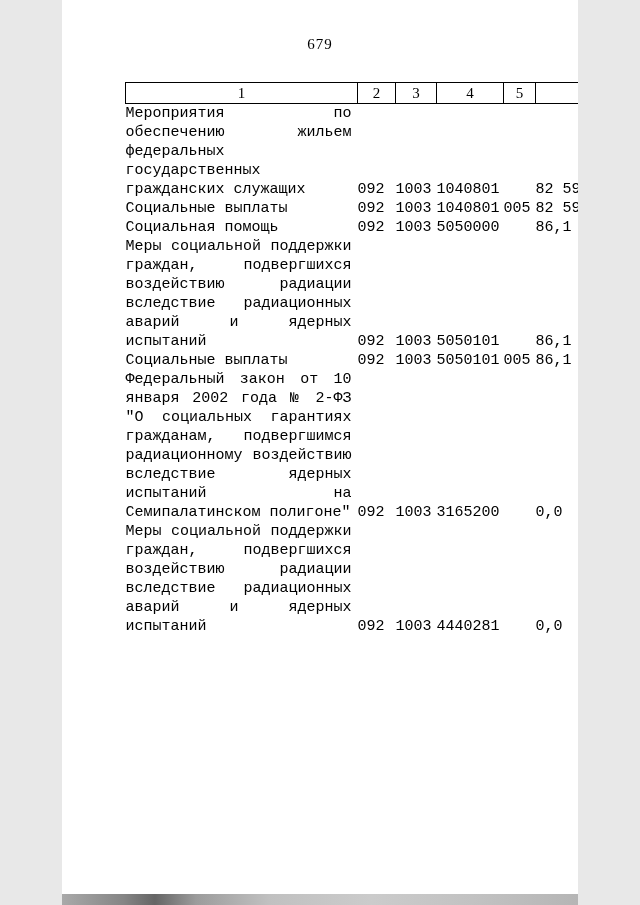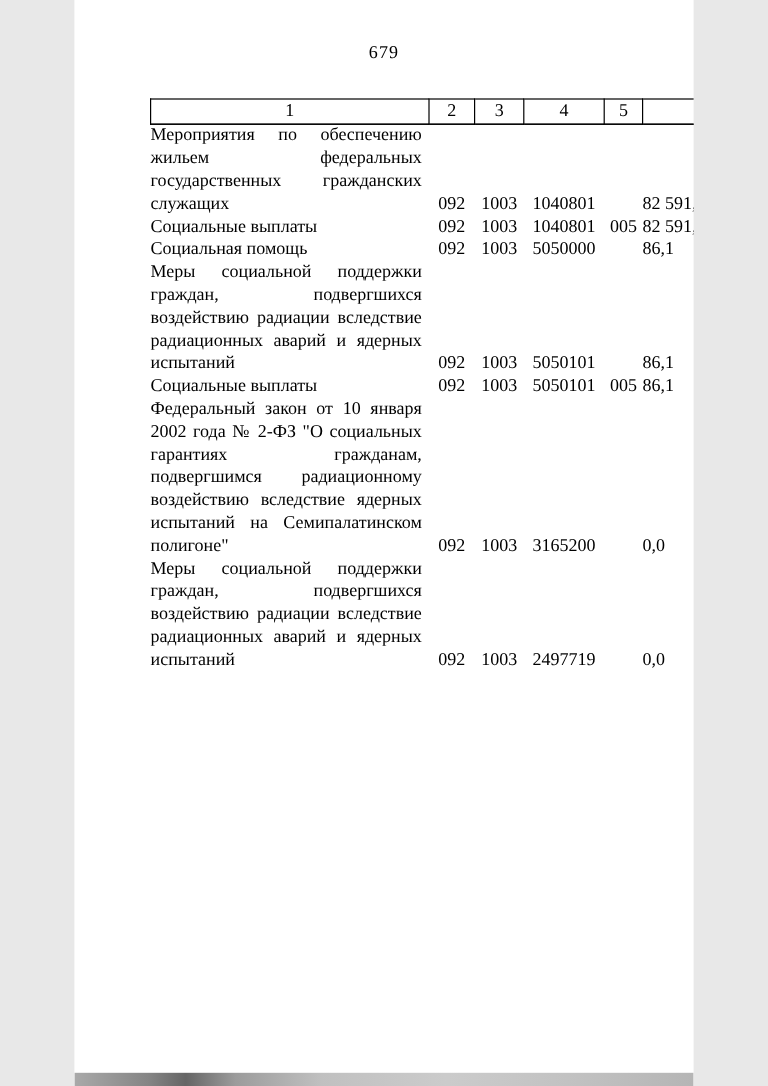--- a/index.html
+++ b/index.html
@@ -41,27 +41,28 @@
     text-align: center;
     font-size: 15px;
     height: 20px;
     padding: 0;
     vertical-align: middle;
   }
   table.budget tbody td {
     border: none;
     vertical-align: bottom;
     padding: 0;
+    font-family: Liberation Mono, monospace;
   }
   td.c-name {
     text-align: justify;
     padding-right: 6px !important;
   }
   td.c-num {
-    text-align: center;
+    text-align: left;
     white-space: nowrap;
   }
   td.c-amount {
     text-align: left;
     white-space: nowrap;
   }
   
   tr.r1 td { padding-top: 8px; }
   tr.r2 td { padding-top: 14px; }
   tr.r3 td { padding-top: 26px; }
@@ -154,21 +155,21 @@
         <td class="c-num">092</td>
         <td class="c-num">1003</td>
         <td class="c-num">3165200</td>
         <td class="c-num"></td>
         <td class="c-amount">0,0</td>
       </tr>
       <tr class="r8">
         <td class="c-name">Меры социальной поддержки граждан, подвергшихся воздействию радиации вследствие радиационных аварий и ядерных испытаний</td>
         <td class="c-num">092</td>
         <td class="c-num">1003</td>
-        <td class="c-num">2497719</td>
+        <td class="c-num">4440281</td>
         <td class="c-num"></td>
         <td class="c-amount">0,0</td>
       </tr>
     </tbody>
   </table>
 
   <div class="scan-artifact"></div>
 
 </div>
 

